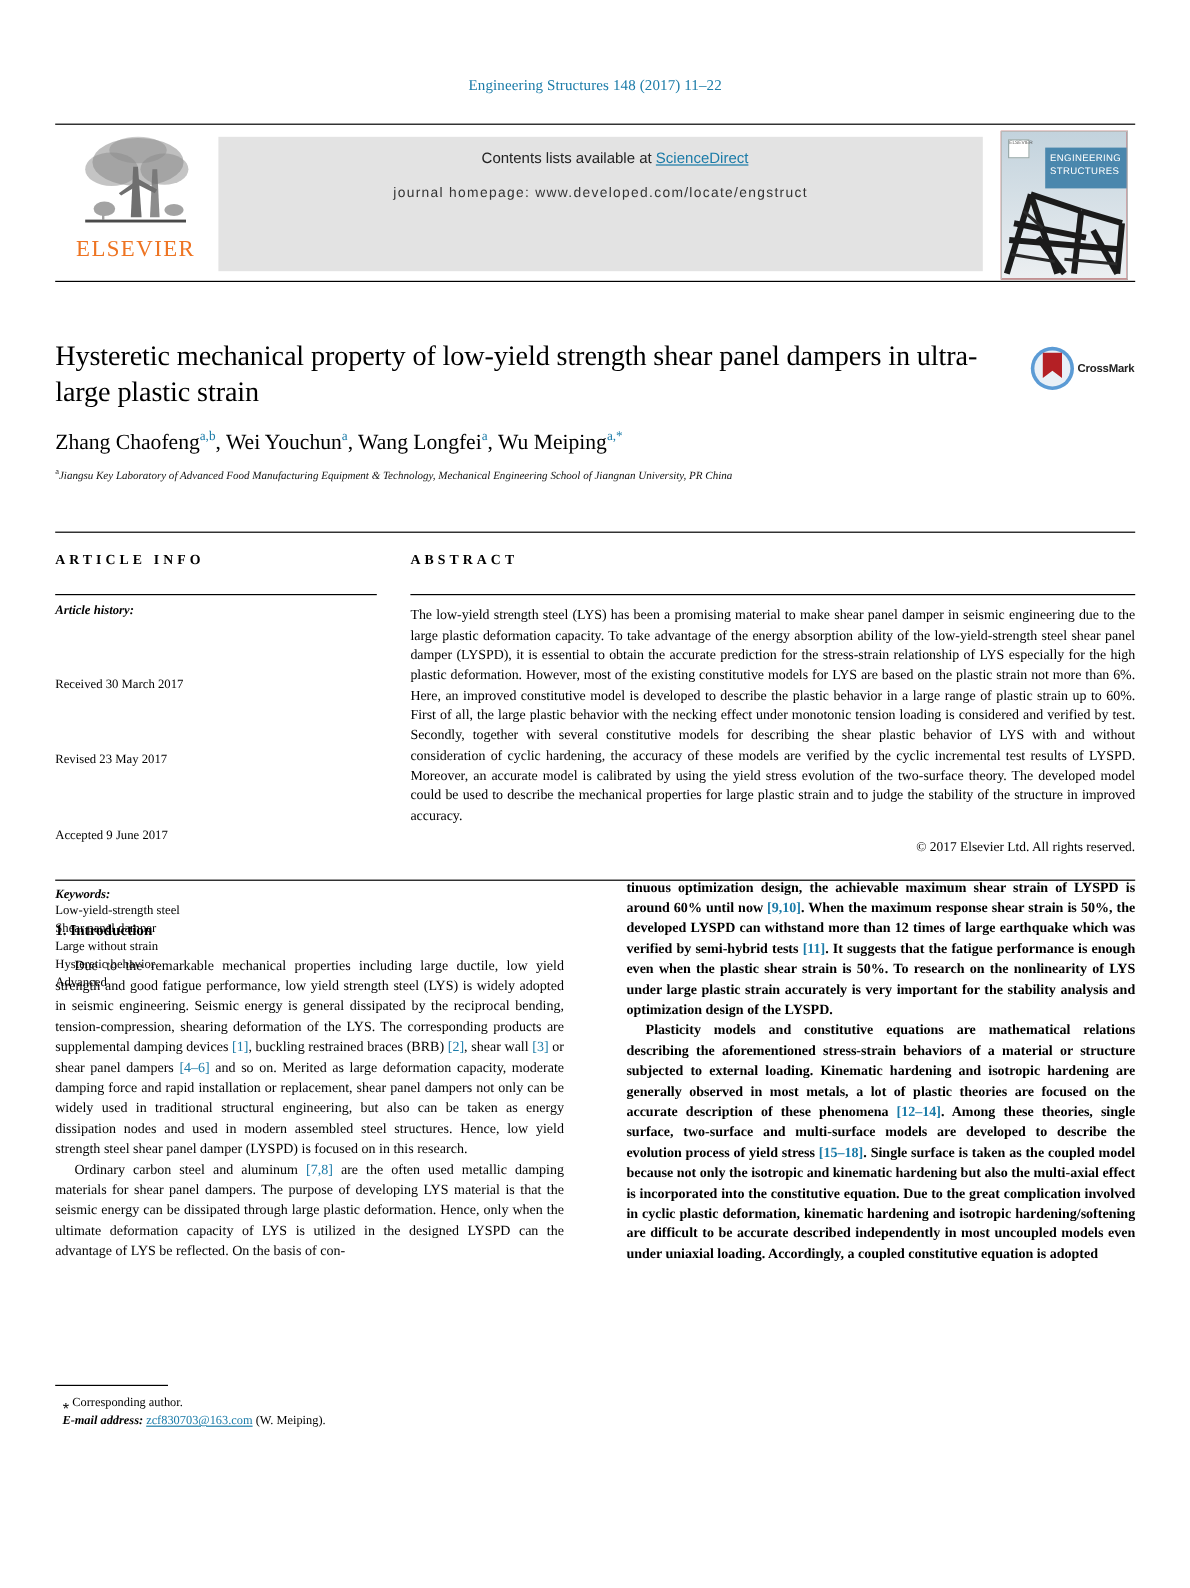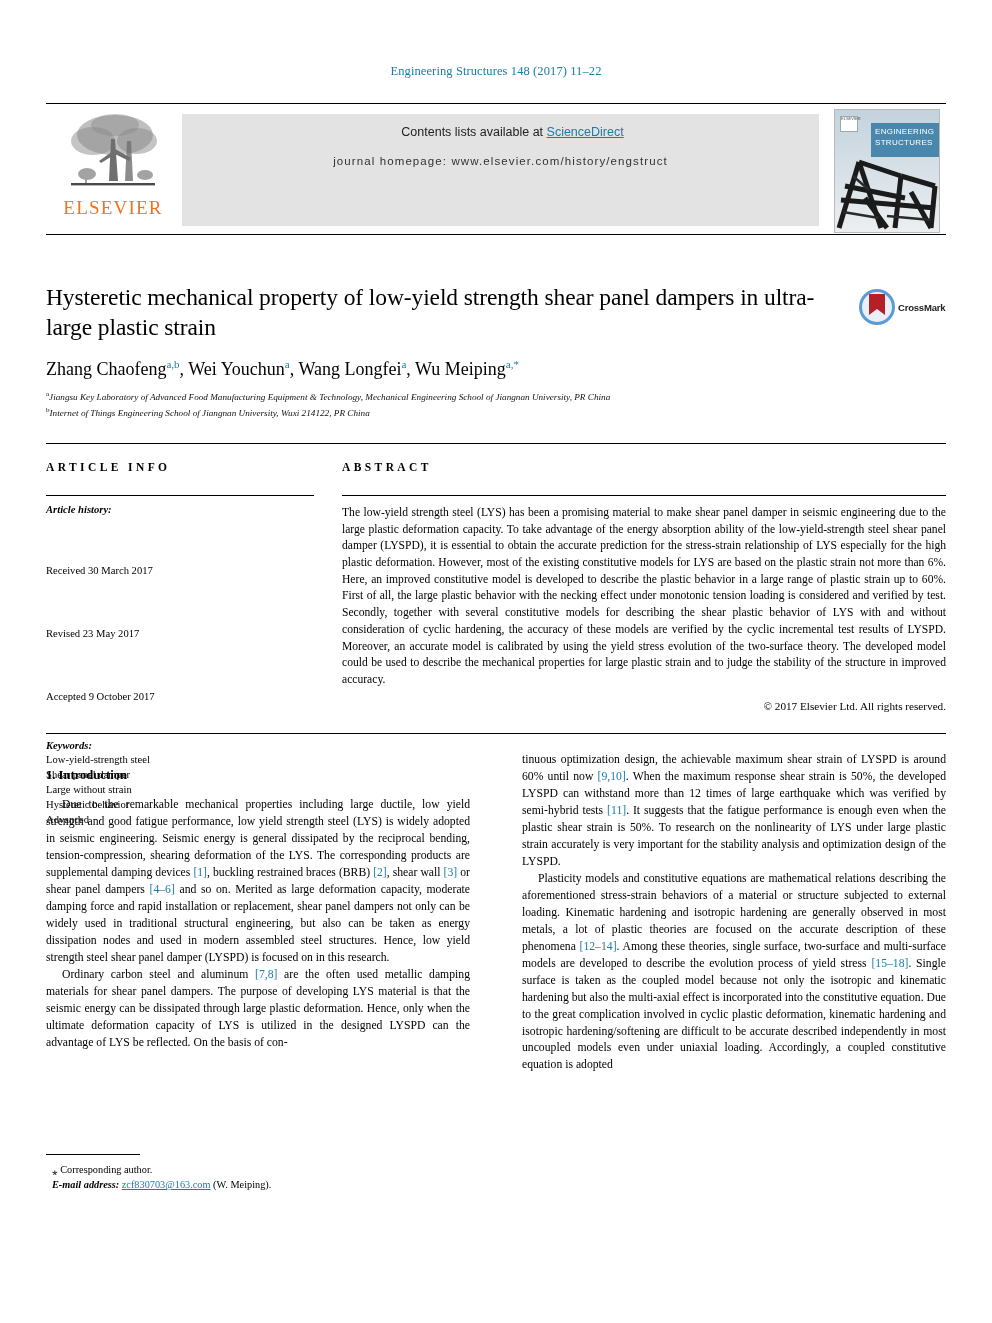--- a/index.html
+++ b/index.html
@@ -266,22 +266,23 @@
   
   .body-col-left {
     position: absolute;
     left: 46px;
     top: 768px;
     width: 424px;
   }
   .body-col-right {
     position: absolute;
     left: 522px;
-    top: 752px;
+    top: 732px;
     width: 424px;
+    font-weight: bold;
   }
   h2.sec-heading {
     font-family: "Liberation Serif", serif;
     font-size: 12.6px;
     font-weight: bold;
     margin: 0 0 14px 0;
   }
   p.body-par {
     font-size: 11.7px;
     line-height: 1.45;
@@ -366,21 +367,21 @@
         </g>
         <rect x="6" y="72" width="84" height="2.4" fill="#4a4a4a"></rect>
       </svg>
       <div class="elsevier-word">ELSEVIER</div>
     </div>
 
     <div class="grey-band">
       <div class="contents-line">
         <span>Contents lists available at </span><a class="sd" href="#">ScienceDirect</a>
       </div>
-      <div class="homepage-line">journal homepage: www.elsevier.com/history/engstruct</div>
+      <div class="homepage-line">journal homepage: www.developed.com/locate/engstruct</div>
     </div>
 
     <div class="cover-thumb">
       <div class="cover-sky"></div>
       <svg class="truss" viewBox="0 0 104 90">
         <g stroke="#1b1b1b" stroke-width="5" fill="none">
           <path d="M4 86 L24 20"></path>
           <path d="M24 20 L46 86"></path>
           <path d="M24 20 L66 34"></path>
           <path d="M66 34 L60 86"></path>
@@ -405,21 +406,20 @@
     </div>
 
     <div class="rule-bottom"></div>
   </div>
 
   <div class="title-block">
     <h1 class="paper-title">Hysteretic mechanical property of low-yield strength shear panel dampers in ultra-large plastic strain</h1>
     <div class="authors">Zhang Chaofeng<sup>a,b</sup>, Wei Youchun<sup>a</sup>, Wang Longfei<sup>a</sup>, Wu Meiping<sup>a,*</sup></div>
     <div class="affiliations">
       <div><sup>a</sup><span>Jiangsu Key Laboratory of Advanced Food Manufacturing Equipment &amp; Technology, Mechanical Engineering School of Jiangnan University, PR China</span></div>
-      <div><sup>b</sup><span>Internet of Things Engineering School of Jiangnan University, Wuxi 214122, PR China</span></div>
     </div>
   </div>
 
   <div class="crossmark">
     <svg width="38" height="38" viewBox="0 0 38 38">
       <circle cx="19" cy="19" r="18" fill="#5b9bd5"></circle>
       <circle cx="19" cy="19" r="15" fill="#e9f0f7"></circle>
       <path d="M11 6 L27 6 L27 27 L19 21 L11 27 Z" fill="#b42025"></path>
     </svg>
     <div class="cm-label">CrossMark</div>
@@ -427,21 +427,21 @@
 
   <div class="rule-wide rule-at-443"></div>
   <div class="rule-wide rule-at-733"></div>
 
   <div class="info-col">
     <div class="sec-label">ARTICLE INFO</div>
     <div class="sec-rule"></div>
     <div class="hist-title">Article history:</div>
     <div class="hist-line">Received 30 March 2017</div>
     <div class="hist-line">Revised 23 May 2017</div>
-    <div class="hist-line">Accepted 9 October 2017</div>
+    <div class="hist-line">Accepted 9 June 2017</div>
 
     <div class="kw-block">
       <div class="kw-title">Keywords:</div>
       <div class="kw-line">Low-yield-strength steel</div>
       <div class="kw-line">Shear panel damper</div>
       <div class="kw-line">Large without strain</div>
       <div class="kw-line">Hysteretic behavior</div>
       <div class="kw-line">Advanced</div>
     </div>
   </div>

